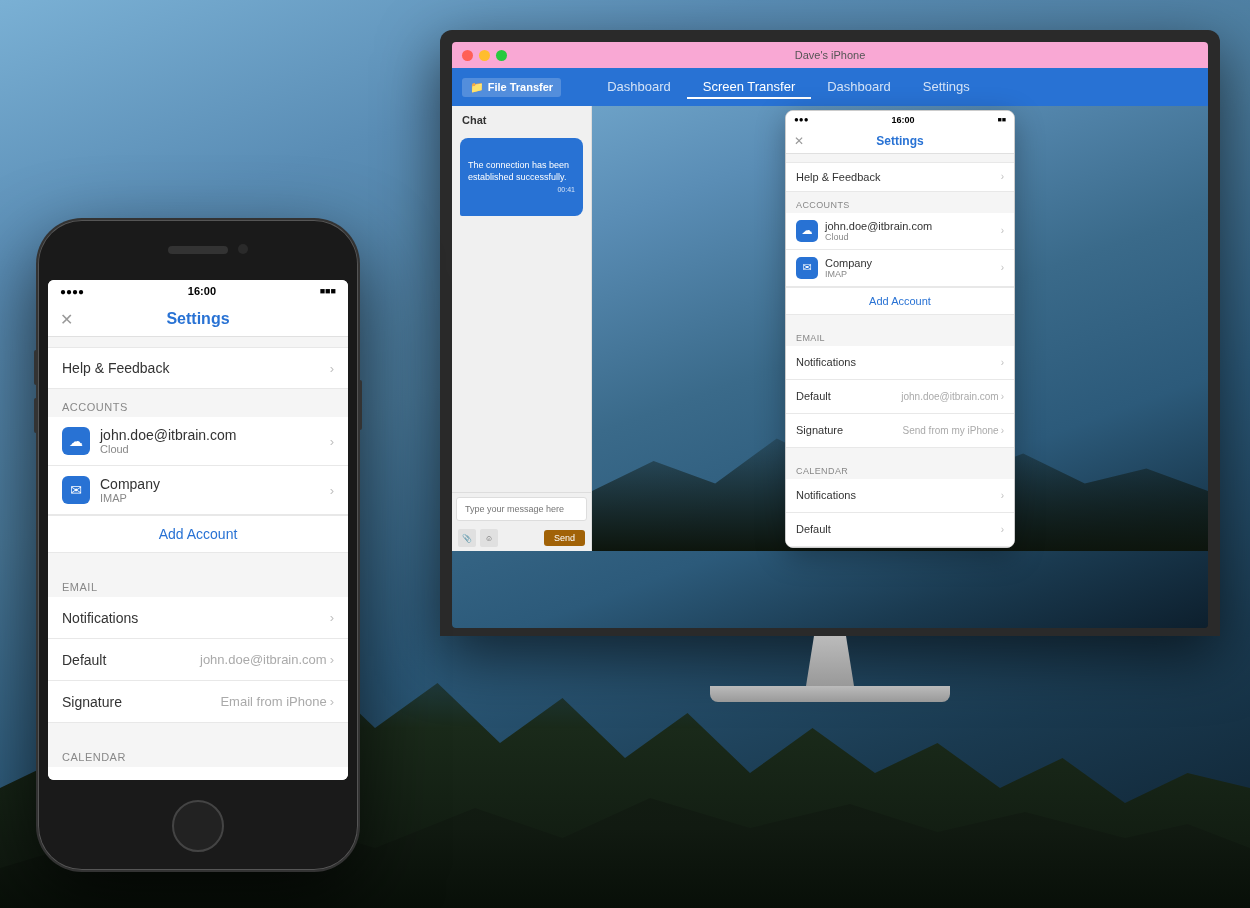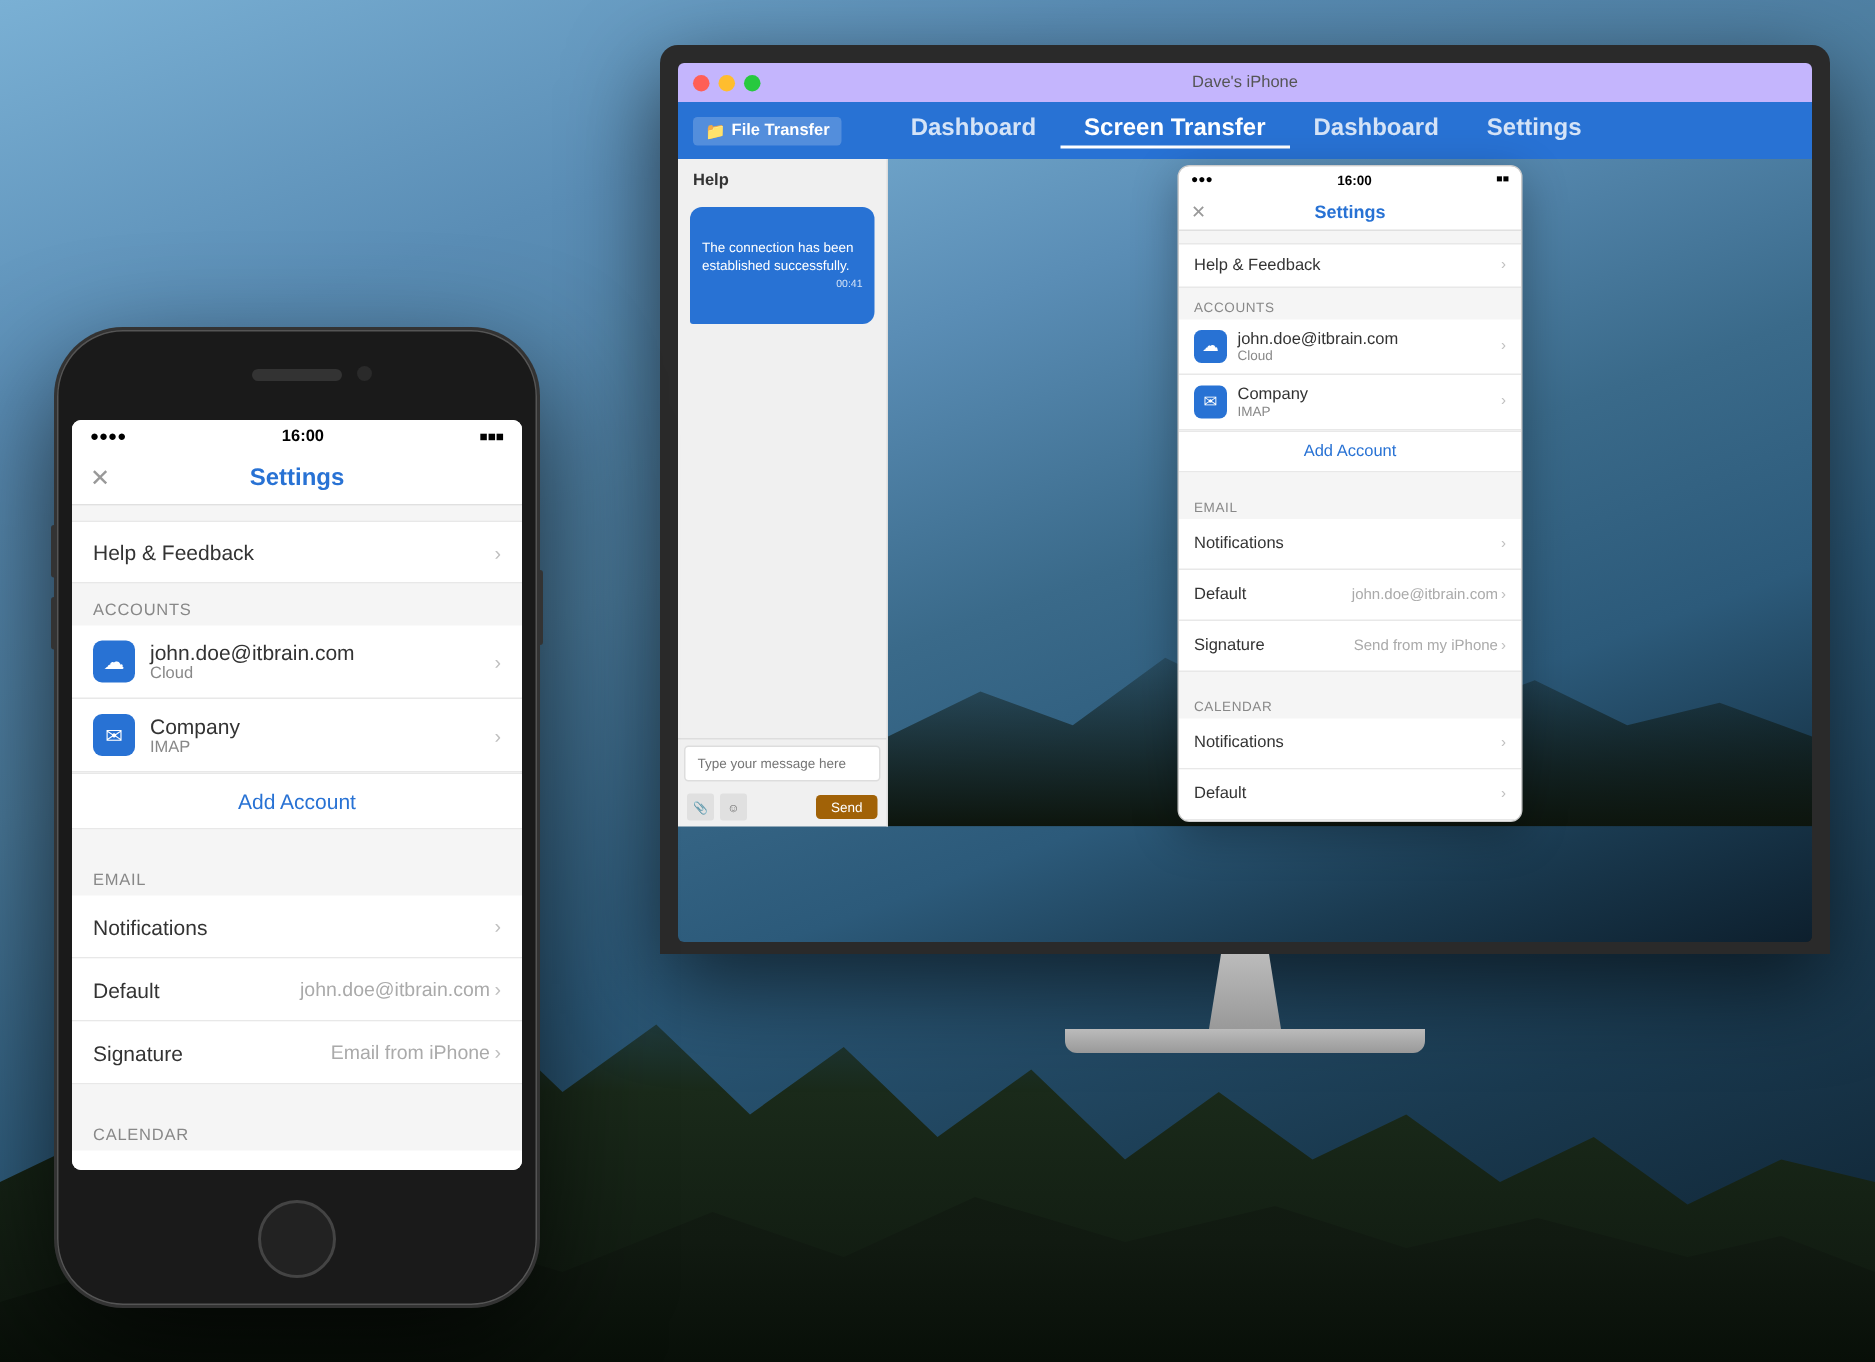--- a/index.html
+++ b/index.html
@@ -225,21 +225,21 @@
       overflow: hidden;
       position: relative;
     }
     .monitor-inner-bg {
       background: linear-gradient(160deg, #7ab0d4 0%, #5a8db5 25%, #3a6a8a 50%, #2c5a7a 70%, #1a3a50 85%, #0d1f2d 100%);
       padding-bottom: 20px;
       min-height: 560px;
     }
     
     .mac-titlebar {
-      background: #c4b5fd;
+      background: #f9a8d4;
       height: 26px;
       display: flex;
       align-items: center;
       padding: 0 10px;
       position: relative;
     }
     .mac-titlebar-title {
       position: absolute;
       left: 50%;
       transform: translateX(-50%);
@@ -276,28 +276,27 @@
       padding: 3px 8px;
       border-radius: 3px;
     }
     .app-nav-tabs {
       display: flex;
       gap: 0;
       margin-left: 30px;
     }
     .app-nav-tab {
       color: rgba(255,255,255,0.8);
-      font-size: 16px;
+      font-size: 13px;
       padding: 0 16px;
       height: 24px;
       display: flex;
       align-items: center;
       cursor: pointer;
       border-bottom: 2px solid transparent;
-      font-weight: bold;
     }
     .app-nav-tab.active {
       color: white;
       border-bottom: 2px solid white;
     }
 
     .app-body {
       display: flex;
       height: 445px;
     }
@@ -617,21 +616,21 @@
             <div class="app-nav-tab">Dashboard</div>
             <div class="app-nav-tab active">Screen Transfer</div>
             <div class="app-nav-tab">Dashboard</div>
             <div class="app-nav-tab">Settings</div>
           </div>
         </div>
 
         <div class="app-body">
 
           <div class="chat-panel">
-            <div class="chat-panel-title">Help</div>
+            <div class="chat-panel-title">Chat</div>
             <div class="chat-message-bubble">
               <span>The connection has been established successfully.</span>
               <div class="chat-time">00:41</div>
             </div>
             <div class="chat-input-area">
               <input class="chat-input" type="text" placeholder="Type your message here" style="">
               <div class="chat-toolbar">
                 <div class="chat-tool-btn">📎</div>
                 <div class="chat-tool-btn">☺</div>
                 <button class="chat-send-btn">Send</button>

